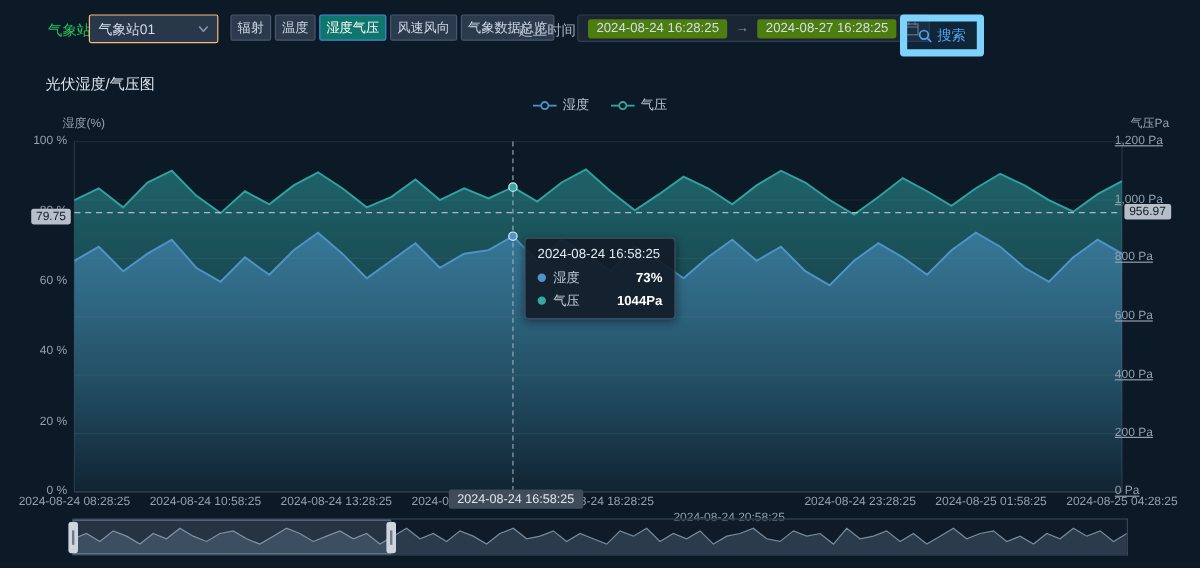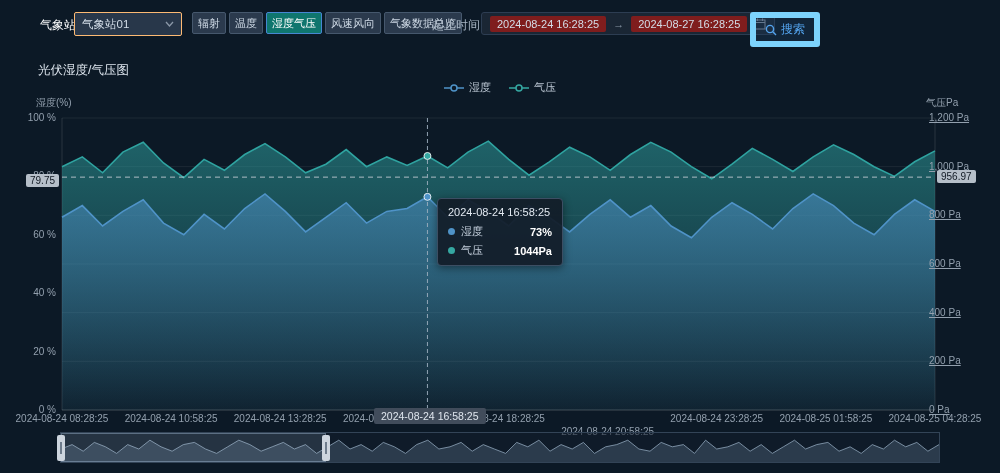--- a/index.html
+++ b/index.html
@@ -1,42 +1,42 @@
 <!DOCTYPE html>
 <html><head>
 <meta charset="utf-8">
 <style>
   html,body{margin:0;padding:0;background:#0c1926;}
   body{font-family:"Liberation Sans", sans-serif;}
   .app{position:relative;width:1000px;height:473px;background:#0c1926;overflow:hidden;color:#c6d1de;}
 
   
-  .station-label{position:absolute;left:40px;top:17px;font-size:12px;color:#ffffff;}
+  .station-label{position:absolute;left:40px;top:17px;font-size:12px;color:#22c55e;}
   .select{position:absolute;left:74px;top:12px;width:92px;height:22px;background:#28374a;border:1px solid #fdba74;
           border-radius:2px;display:flex;align-items:center;justify-content:space-between;padding:0 7px;cursor:pointer;}
   .select-value{font-size:11.5px;color:#d2dce7;}
   .tabs{position:absolute;left:174px;top:12px;display:flex;gap:3px;padding-left:18px;}
   .tab{background:#2b3a4d;border:1px solid #46586d;color:#cdd8e4;height:22px;padding:0 5px;font-size:11px;
        border-radius:2px;display:flex;align-items:center;cursor:pointer;box-sizing:border-box;}
   .tab.active{background:#0f766e;border-color:#4687d2;color:#ffffff;font-family:Liberation Serif, serif;}
   .time-label{position:absolute;left:432px;top:17px;font-size:12px;color:#a9b6c4;}
   .daterange{position:absolute;left:481px;top:12px;height:23px;display:flex;align-items:center;gap:7px;
              background:#1a2634;border:1px solid #2d3d52;border-radius:3px;padding:0 8px;box-sizing:border-box;}
-  .dval{background:#7f1d1d;border-radius:2px;padding:2px 7px;font-size:11px;color:#d4dde8;white-space:nowrap;cursor:text;}
+  .dval{background:#4d7c0f;border-radius:2px;padding:2px 7px;font-size:11px;color:#d4dde8;white-space:nowrap;cursor:text;}
   .range-arrow{font-size:11px;color:#8b98a8;}
   .search{position:absolute;left:750px;top:12px;height:23px;display:flex;align-items:center;gap:4px;
           background:rgba(30,60,95,0.35);border:6px solid #7dd3fc;border-radius:3px;padding:0 9px;cursor:pointer;}
   .search span{font-size:12px;color:#54a4ee;}
 
   
   .chart-title{position:absolute;left:38px;top:62px;font-size:12.5px;color:#dde5ee;}
   .legend{position:absolute;left:0;right:0;top:80px;display:flex;justify-content:center;gap:18px;}
   .legend-item{display:flex;align-items:center;gap:5px;cursor:pointer;}
   .legend-item span{font-size:11px;color:#bac5d1;}
-  .axis-name{position:absolute;font-size:10px;color:#93a0ae;}
+  .axis-name{position:absolute;font-size:10px;color:#93a0ae;margin-left:16px;}
   .axis-name.left{left:36px;top:96px;}
   .axis-name.right{left:926px;top:96px;}
 
   
   #main-chart{position:absolute;left:0;top:0;}
   .tick{position:absolute;font-size:10px;color:#93a0ae;white-space:nowrap;}
   .tick-l{left:0;width:56px;text-align:right;}
   .tick-r{left:929px;text-decoration:underline;}
   .tick-x{width:130px;text-align:center;}
 

